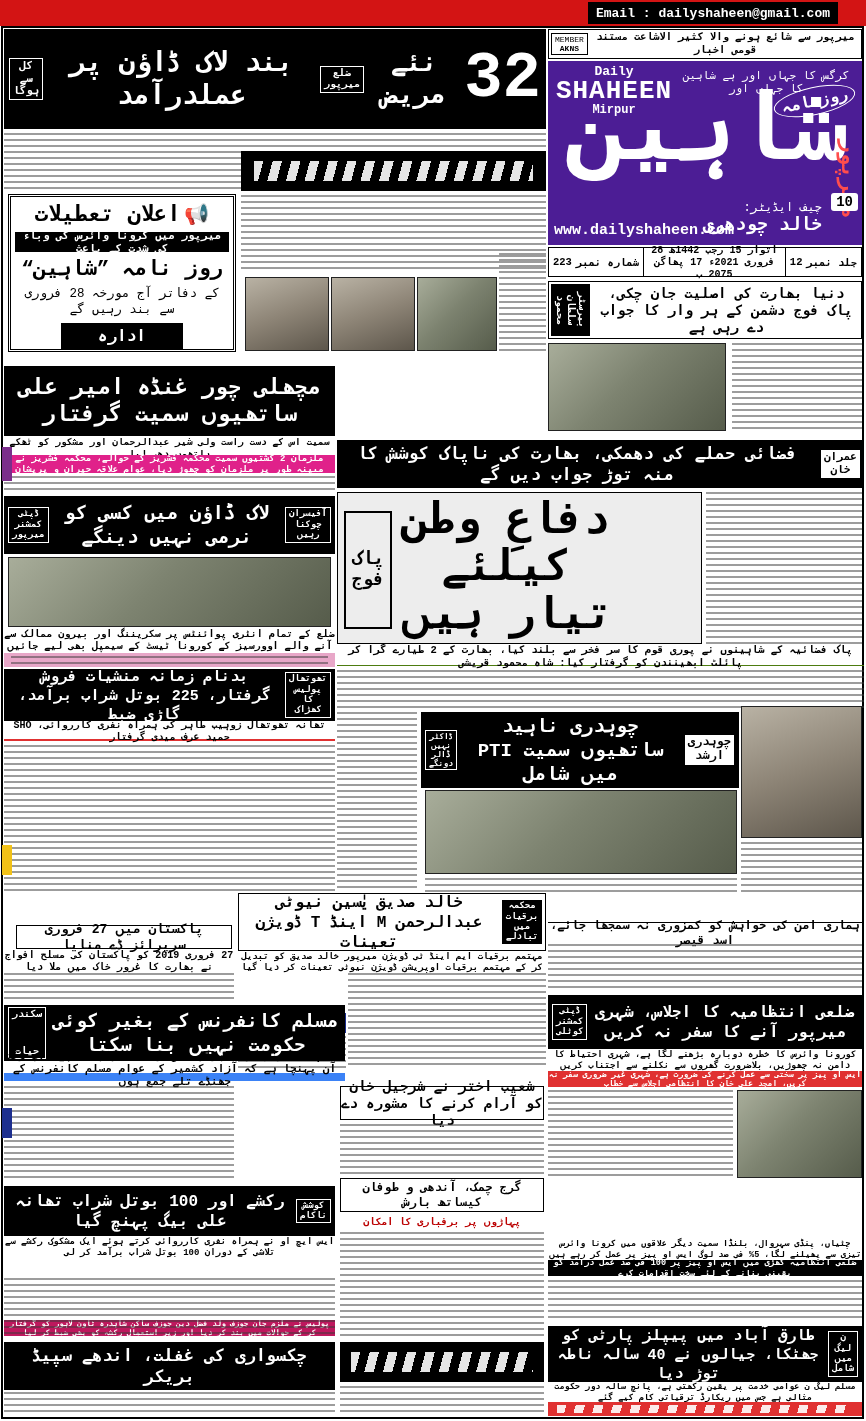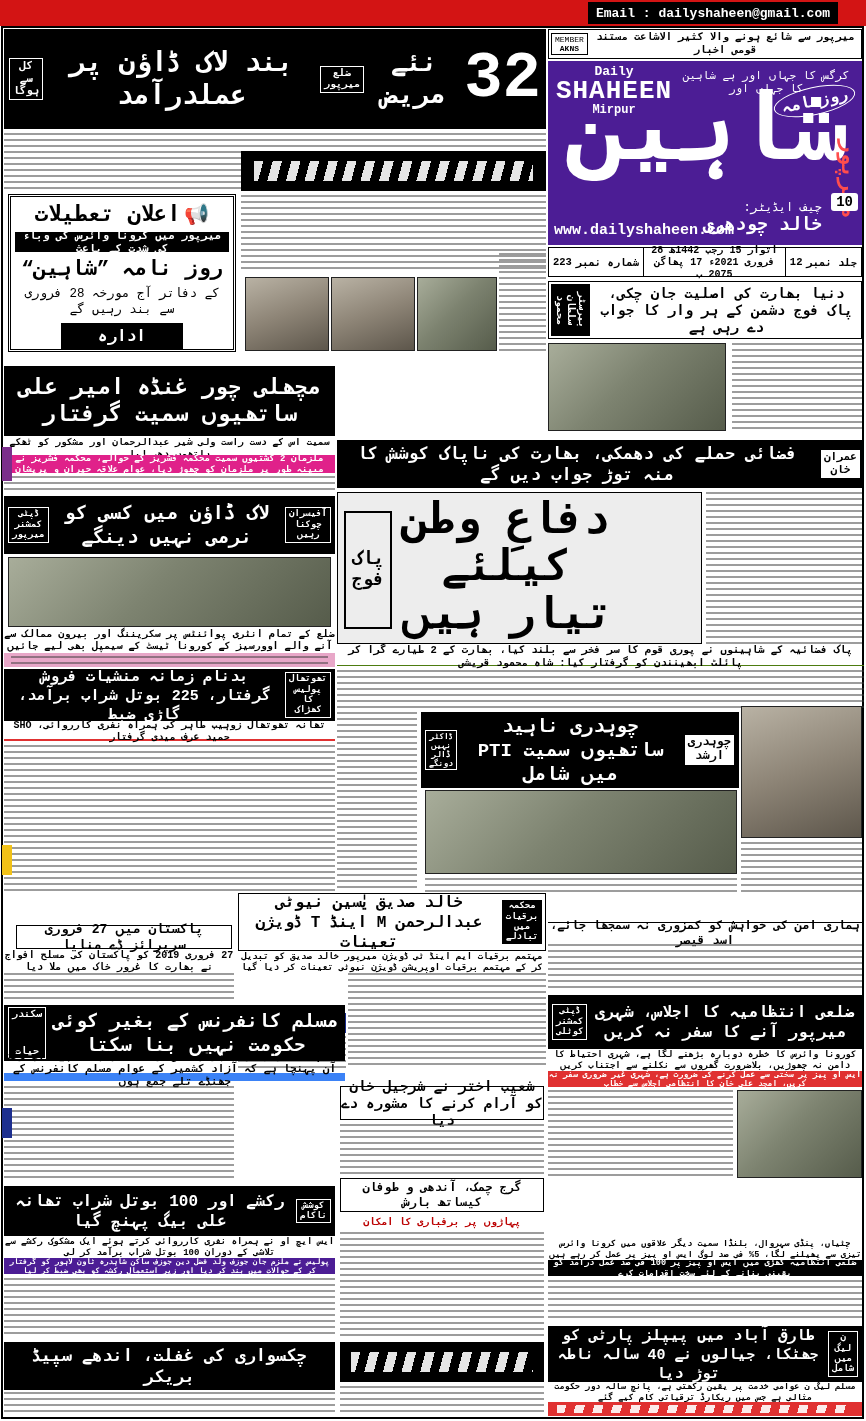--- a/index.html
+++ b/index.html
@@ -243,21 +243,21 @@
   <div class="abs tx" style="left:340px;top:1232px;width:204px;height:106px;"></div>
 
   <div class="abs band ur" style="left:4px;top:1186px;width:331px;height:50px;gap:4px;padding:3px;">
     <span class="boxcell" style="font-size:9px;">
       <span>کوشش</span>
       <span>ناکام</span>
     </span>
     <span style="font-size:16px;">رکشے اور 100 بوتل شراب تھانہ علی بیگ پہنچ گیا</span>
   </div>
   <div class="abs ur hl" style="left:4px;top:1238px;width:331px;height:18px;font-size:9px;">ایس ایچ او نے ہمراہ نفری کارروائی کرتے ہوئے ایک مشکوک رکشے سے تلاشی کے دوران 100 بوتل شراب برآمد کر لی</div>
-  <div class="abs ur hl" style="left:4px;top:1258px;width:331px;height:16px;background:#4c1d95;color:#fff;font-size:7.5px;">پولیس نے ملزم جان جوزف ولد فضل دین جوزف ساکن شاہدرہ ٹاون لاہور کو گرفتار کر کے حوالات میں بند کر دیا اور زیر استعمال رکشہ کو بھی ضبط کر لیا</div>
+  <div class="abs ur hl" style="left:4px;top:1320px;width:331px;height:16px;background:#be185d;color:#fff;font-size:7.5px;">پولیس نے ملزم جان جوزف ولد فضل دین جوزف ساکن شاہدرہ ٹاون لاہور کو گرفتار کر کے حوالات میں بند کر دیا اور زیر استعمال رکشہ کو بھی ضبط کر لیا</div>
   <div class="abs tx" style="left:4px;top:1278px;width:331px;height:58px;"></div>
 
   <div class="abs ur hl" style="left:548px;top:1240px;width:314px;height:18px;font-size:8.5px;">چٹیاں، پنڈی سہروال، بلنڈا سمیت دیگر علاقوں میں کرونا وائرس تیزی سے پھیلنے لگا، 5% فی صد لوگ ایس او پیز پر عمل کر رہے ہیں</div>
   <div class="abs ur hl" style="left:548px;top:1260px;width:314px;height:16px;background:#000;color:#fff;font-size:8.5px;">ضلعی انتظامیہ کھڑی میں ایس او پیز پر 100 فی صد عمل درآمد کو یقینی بنانے کے لئے سخت اقدامات کرے</div>
   <div class="abs tx" style="left:548px;top:1280px;width:314px;height:42px;"></div>
 
   <div class="abs band ur" style="left:548px;top:1326px;width:314px;height:56px;gap:4px;padding:3px;">
     <span class="boxcell" style="font-size:9px;">
       <span>ن لیگ</span>
       <span>میں شامل</span>

